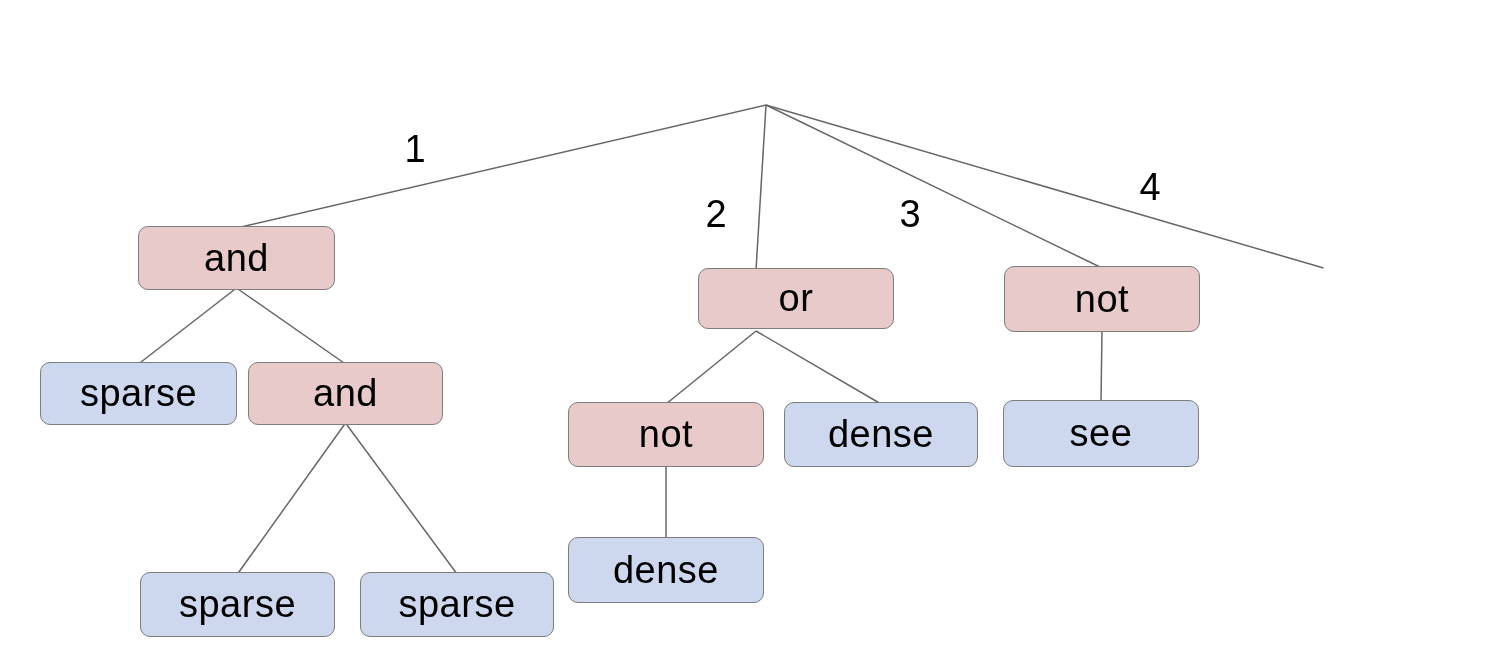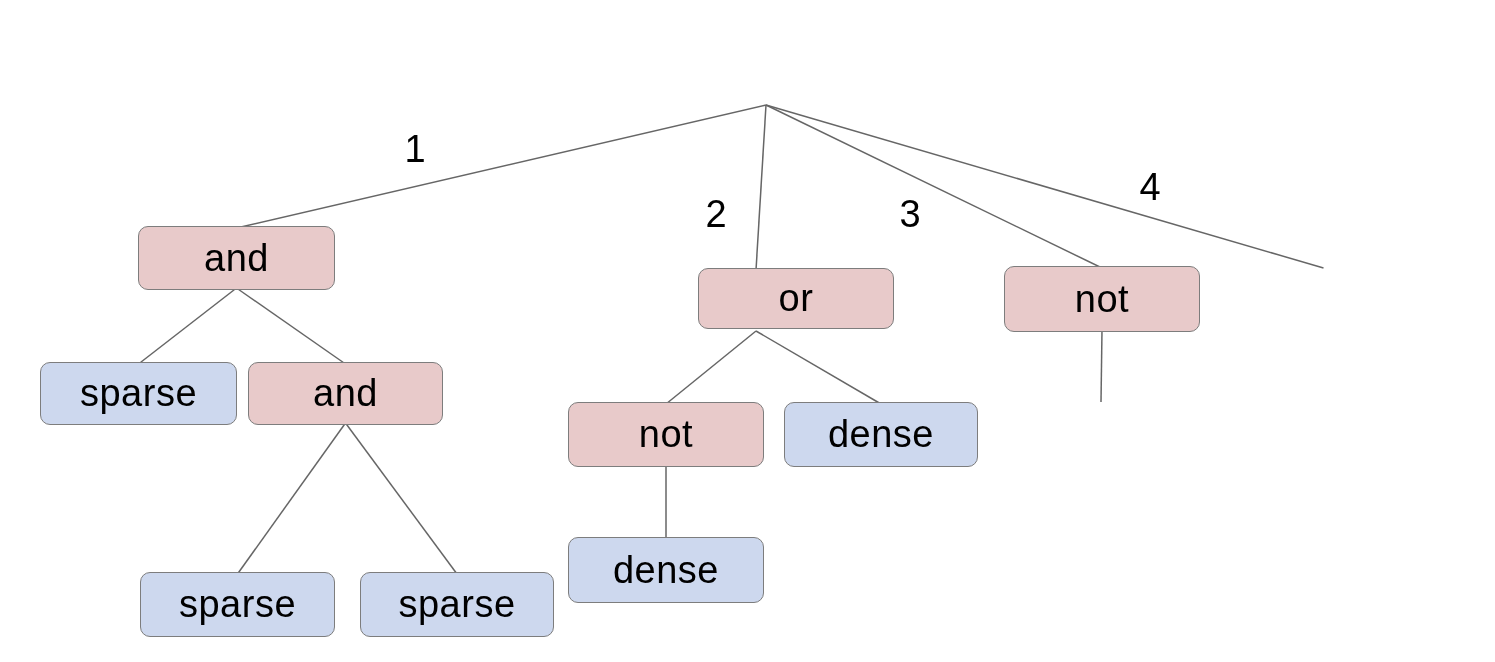--- a/index.html
+++ b/index.html
@@ -81,20 +81,23 @@
     </div>
     <div class="node op" style="left: 248px; top: 362px; width: 195px; height: 63px;">
       <span>and</span>
     </div>
     <div class="node op" style="left: 568px; top: 402px; width: 196px; height: 65px;">
       <span>not</span>
     </div>
     <div class="node leaf" style="left: 784px; top: 402px; width: 194px; height: 65px;">
       <span>dense</span>
     </div>
+    <div class="node leaf" style="left: 1003px; top: 400px; width: 196px; height: 67px;">
+      <span>see</span>
+    </div>
     <div class="node leaf" style="left: 568px; top: 537px; width: 196px; height: 66px;">
       <span>dense</span>
     </div>
     <div class="node leaf" style="left: 140px; top: 572px; width: 195px; height: 65px;">
       <span>sparse</span>
     </div>
     <div class="node leaf" style="left: 360px; top: 572px; width: 194px; height: 65px;">
       <span>sparse</span>
     </div>
   </div>

